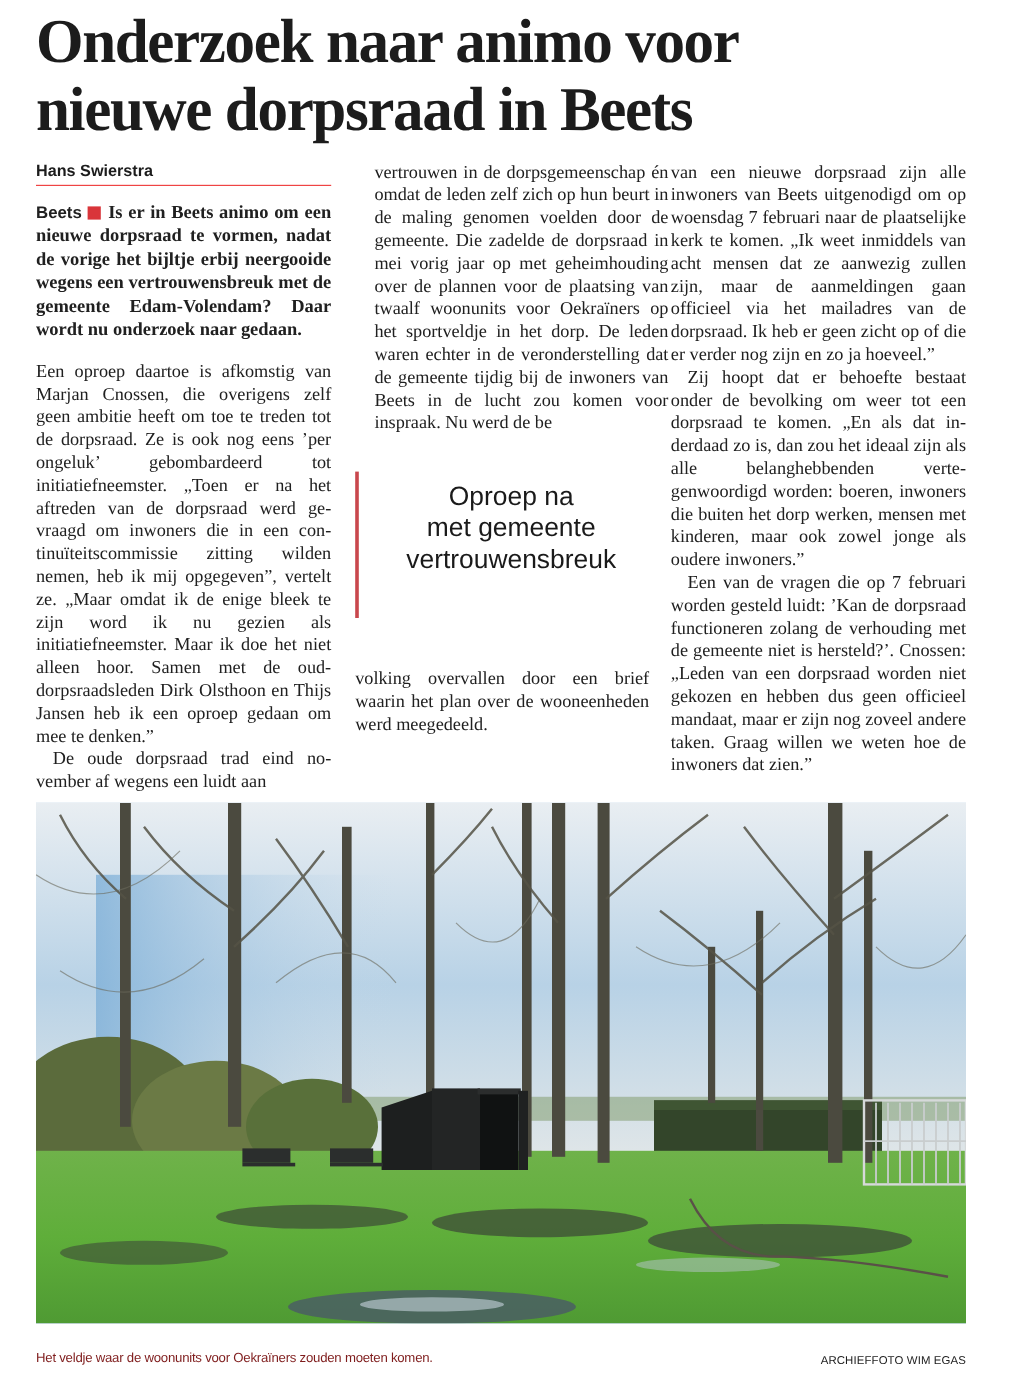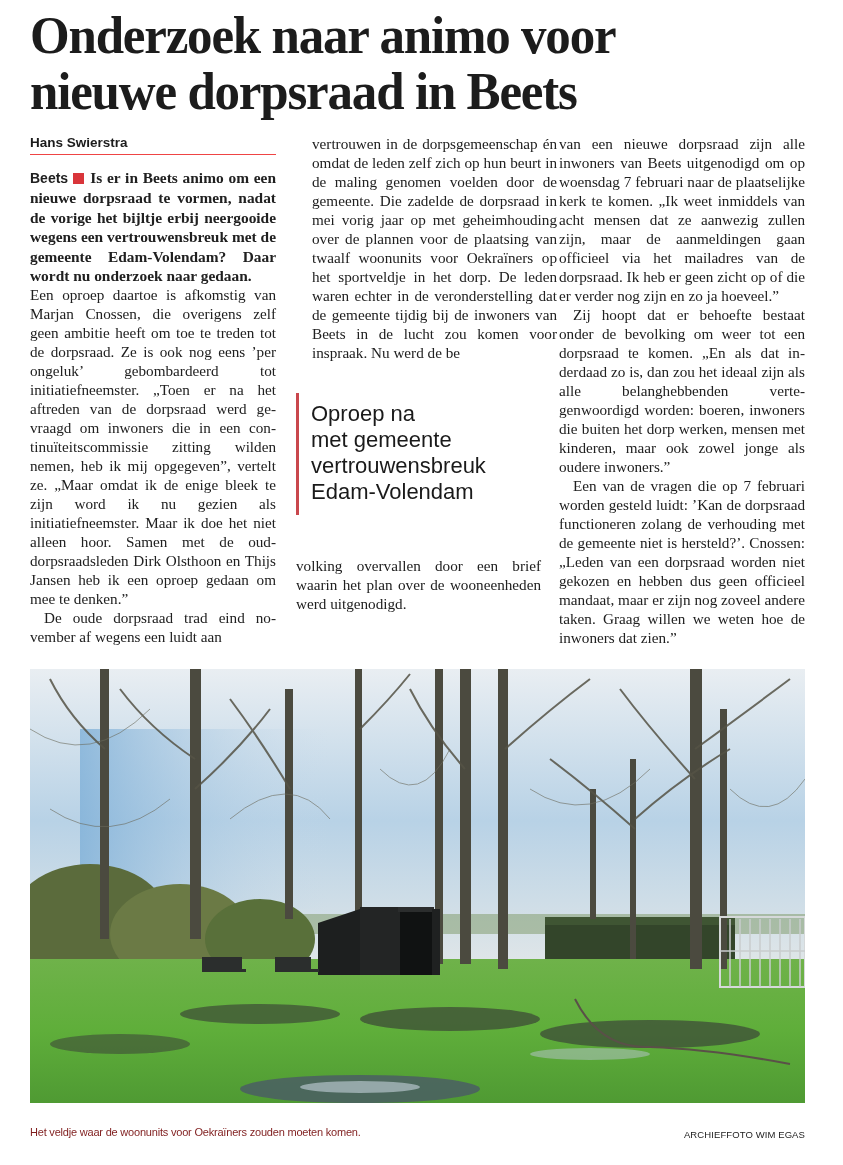--- a/index.html
+++ b/index.html
@@ -24,39 +24,39 @@
     .col1 { left: 30px; }
     .col2 { left: 296px; width: 245px; margin-left: 16px; }
     .col3 { left: 559px; width: 246px; }
 
     .byline {
       font-family: "Liberation Sans", "DejaVu Sans", sans-serif;
       font-weight: bold; font-size: 13.5px; line-height: 18px; color: #1c1c1c;
       padding-bottom: 2px; border-bottom: 1px solid #ef4444;
       margin-bottom: 13px; text-align: left;
     }
-    .lead { font-weight: bold; font-size: 15.4px; line-height: 19.4px; }
+    .lead { font-weight: bold; font-size: 15.4px; line-height: 19.4px; margin-bottom: 16px; }
     .dateline {
       font-family: "Liberation Sans", "DejaVu Sans", sans-serif; font-weight: bold;
       font-size: 14px;
     }
     .red-square {
       display: inline-block; width: 11px; height: 11px; background: #d9353a;
       margin: 0 6px 0 5px; vertical-align: -1px;
     }
     p.body { margin: 0; }
     p.indent { text-indent: 14px; }
 
     .pullquote {
       position: absolute; left: 296px; top: 393px; width: 245px; height: 122px;
       border-left: 3px solid #c9474d; padding-left: 12px; padding-top: 8px;
       font-family: "Liberation Sans", "DejaVu Sans", sans-serif;
       font-size: 22px; line-height: 26px; color: #1a1a1a;
     }
-    .pullquote span { display: block; white-space: nowrap; }
+    .pullquote span { display: block; white-space: nowrap; text-align: center; }
 
     .col2b { position: absolute; left: 296px; top: 556px; width: 245px;
       font-family: "Liberation Serif", "DejaVu Serif", serif;
       font-size: 15.2px; line-height: 19px; color: #202020; text-align: justify; }
 
     .photo {
       position: absolute; left: 30px; top: 669px; width: 775px; height: 434px;
       overflow: hidden; background: #9fbfd6;
     }
     .photo svg { display: block; }
@@ -90,25 +90,24 @@
 </div>
 
 <div class="col col2">
   <p class="body">vertrouwen in de dorpsgemeen­schap én omdat de leden zelf zich op hun beurt in de maling genomen voelden door de gemeente. Die za­delde de dorpsraad in mei vorig jaar op met geheimhouding over de plannen voor de plaatsing van twaalf woonunits voor Oekraïners op het sportveldje in het dorp. De le­den waren echter in de veronderstel­ling dat de gemeente tijdig bij de in­woners van Beets in de lucht zou ko­men voor inspraak. Nu werd de be­</p>
 </div>
 
 <div class="pullquote">
   <span>Oproep na</span>
   <span>met gemeente</span>
   <span>vertrouwensbreuk</span>
-  <span>Edam-Volendam</span>
 </div>
 
 <div class="col2b">
-  <p class="body">volking overvallen door een brief waarin het plan over de wooneenhe­den werd uitgenodigd.</p>
+  <p class="body">volking overvallen door een brief waarin het plan over de wooneenhe­den werd meegedeeld.</p>
 </div>
 
 <div class="col col3">
   <p class="body">van een nieuwe dorpsraad zijn alle inwoners van Beets uitgenodigd om op woensdag 7 februari naar de plaatselijke kerk te komen. „Ik weet inmiddels van acht mensen dat ze aanwezig zullen zijn, maar de aan­meldingen gaan officieel via het mailadres van de dorpsraad. Ik heb er geen zicht op of die er verder nog zijn en zo ja hoeveel.”</p>
   <p class="body indent">Zij hoopt dat er behoefte bestaat onder de bevolking om weer tot een dorpsraad te komen. „En als dat in­derdaad zo is, dan zou het ideaal zijn als alle belanghebbenden verte­genwoordigd worden: boeren, in­woners die buiten het dorp werken, mensen met kinderen, maar ook zo­wel jonge als oudere inwoners.”</p>
   <p class="body indent">Een van de vragen die op 7 febru­ari worden gesteld luidt: ’Kan de dorpsraad functioneren zolang de verhouding met de gemeente niet is hersteld?’. Cnossen: „Leden van een dorpsraad worden niet gekozen en hebben dus geen officieel mandaat, maar er zijn nog zoveel andere ta­ken. Graag willen we weten hoe de inwoners dat zien.”</p>
 </div>
 
 <div class="photo" title="Grassy field with tall bare trees, a black wooden shelter, benches, a hedge and a metal gate">
   <svg width="775" height="434" viewBox="0 0 775 434" xmlns="http://www.w3.org/2000/svg">

